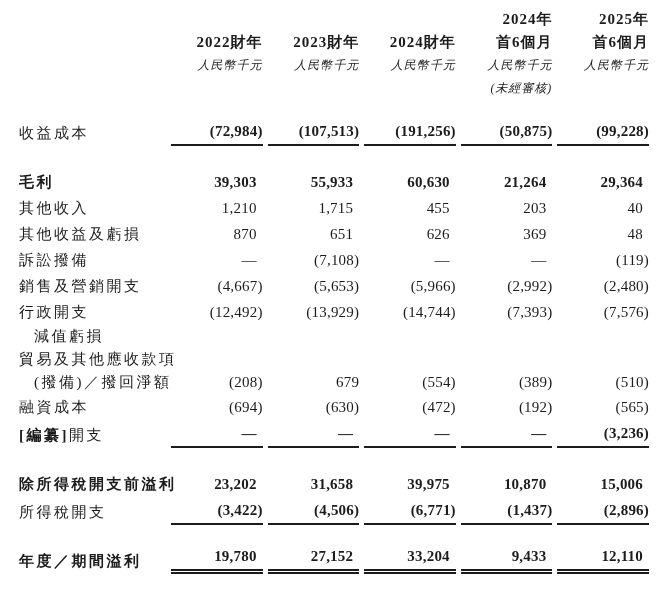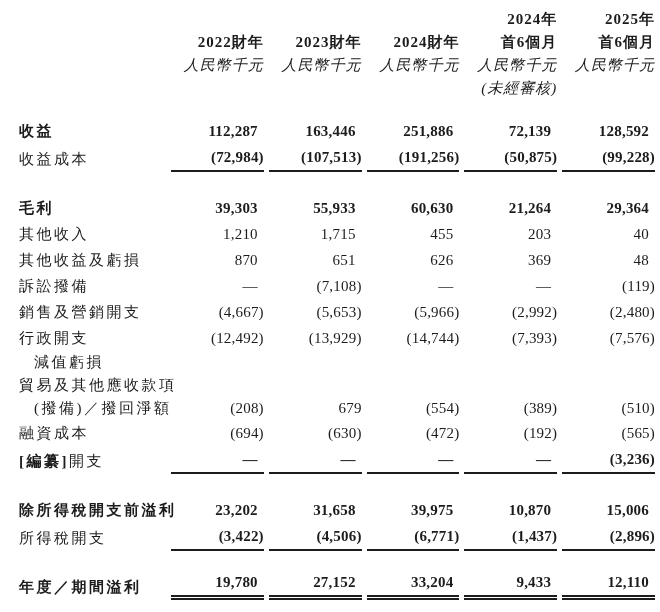--- a/index.html
+++ b/index.html
@@ -8,21 +8,21 @@
     background: #ffffff;
     font-family: "Liberation Serif", "DejaVu Serif", serif;
     color: #1c1c1c;
   }
   .page {
     position: relative;
     width: 660px;
     height: 612px;
     box-sizing: border-box;
     background: #ffffff;
-    padding: 8px 0 4px 14px;
+    padding: 8px 6px 4px 14px;
     overflow: hidden;
   }
   table.fin {
     width: 100%;
     border-collapse: separate;
     border-spacing: 5px 0;
     table-layout: fixed;
   }
   col.c-label { width: 147px; }
   td {
@@ -54,21 +54,21 @@
   td.hy, td.hp {
     text-align: right;
     font-weight: bold;
     letter-spacing: 1px;
     font-size: 15px;
   }
   td.hu, td.hn {
     text-align: right;
     font-style: italic;
     letter-spacing: 1px;
-    font-size: 15px;
+    font-size: 12px;
   }
   
   tr.u1 td.val { border-bottom: 2px solid #1c1c1c; font-weight: bold; }
   tr.u2 td.val { border-bottom: 5px double #1c1c1c; }
   
   tr.sp td { padding: 0; height: 23px; }
   tr.sp-sm td { padding: 0; height: 18px; }
   tr.tight td { padding: 2px 0 2px 0; }
 </style>
 </head>
@@ -119,28 +119,20 @@
         <td></td>
         <td></td>
         <td class="hn">(未經審核)</td>
         <td></td>
       </tr>
 
       <tr class="sp-sm">
           <td colspan="6"></td>
         </tr>
 
-      <tr class="bold">
-        <td class="lbl">收益</td>
-        <td class="val">112,287</td>
-        <td class="val">163,446</td>
-        <td class="val">251,886</td>
-        <td class="val">72,139</td>
-        <td class="val">128,592</td>
-      </tr>
 
       <tr class="u1">
         <td class="lbl">收益成本</td>
         <td class="val paren">(72,984)</td>
         <td class="val paren">(107,513)</td>
         <td class="val paren">(191,256)</td>
         <td class="val paren">(50,875)</td>
         <td class="val paren">(99,228)</td>
       </tr>
 

